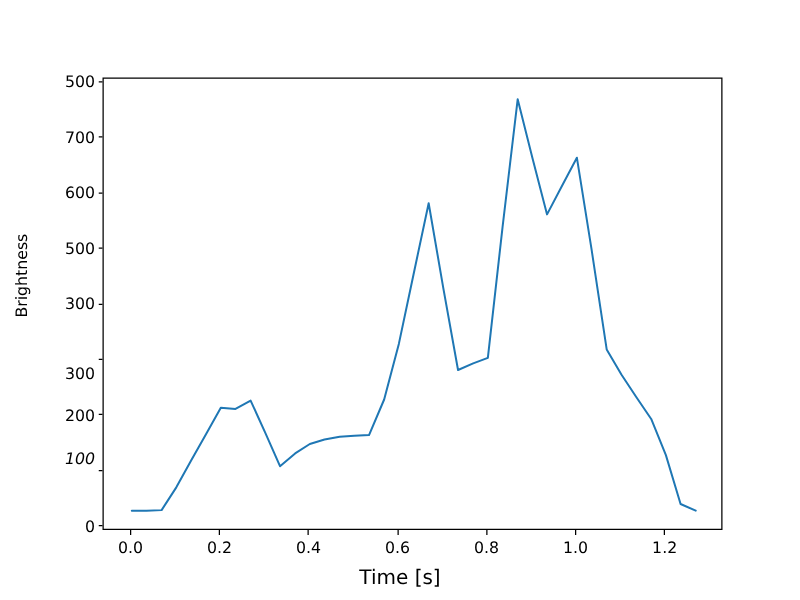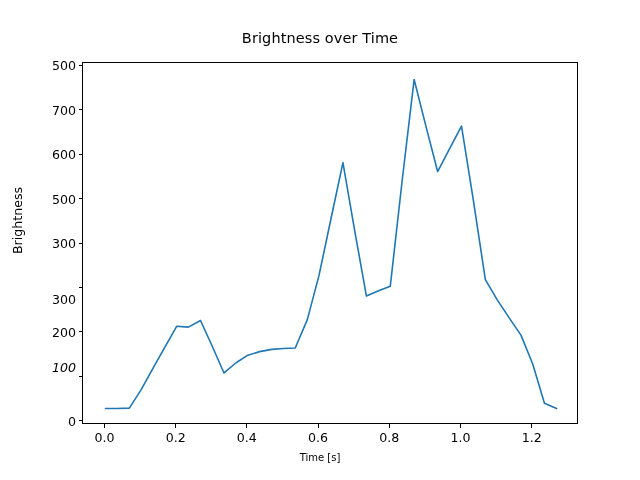--- a/index.html
+++ b/index.html
@@ -87,41 +87,40 @@
     width: 1.05px;
     height: 3.5px;
     background: #000000;
   }
   #xlabel {
     position: absolute;
     left: 0;
     top: 452px;
     width: 640px;
     text-align: center;
-    font-size: 10px;
+    font-size: 16px;
     color: #000000;
   }
   #ylabel {
     position: absolute;
     left: -93px;
     top: 213px;
     width: 220px;
     text-align: center;
     font-size: 12.6px;
     color: #000000;
     transform: rotate(-90deg);
     transform-origin: center center;
   }
 </style>
 </head>
 <body>
 
 <div id="fig">
 
-  <div id="title">Brightness over Time</div>
 
   <div id="ytick-col">
       <div class="ytick-label" style="top: 420.887px;">0</div>
       <div class="ytick-label" style="top: 367px; font-style: italic;">100</div>
       <div class="ytick-label" style="top: 331.943px;">200</div>
       <div class="ytick-label" style="top: 287.472px; margin-top: 12px;">300</div>
       <div class="ytick-label" style="top: 243px;">300</div>
       <div class="ytick-label" style="top: 198.528px;">500</div>
       <div class="ytick-label" style="top: 154.057px;">600</div>
       <div class="ytick-label" style="top: 109.585px;">700</div>

